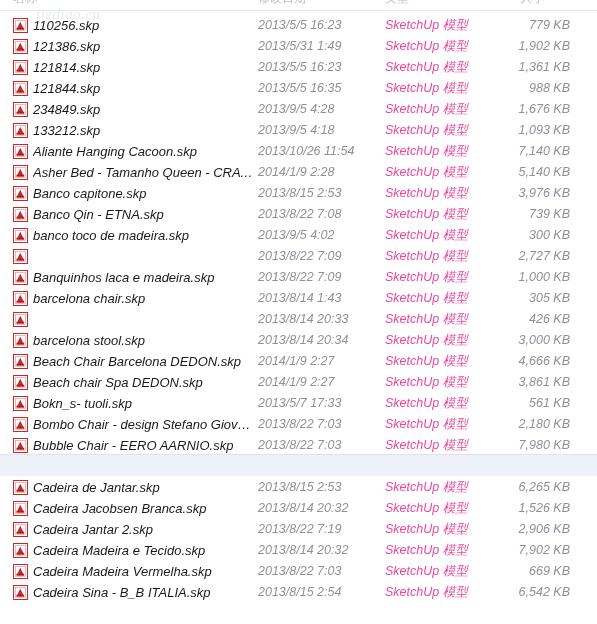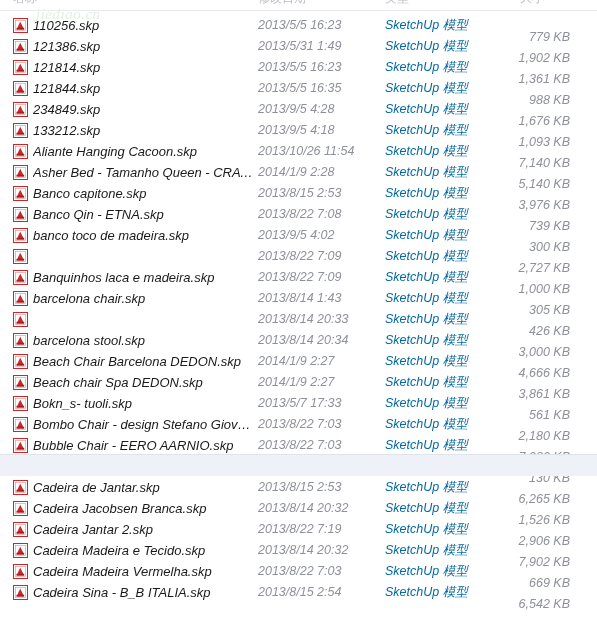--- a/index.html
+++ b/index.html
@@ -91,33 +91,32 @@
     font-size: 12.5px;
     color: #8e9199;
     line-height: 21px;
     text-align: right;
   }
   .file-row .ftype {
     position: absolute;
     left: 385px;
     top: 0;
     font-size: 12.5px;
-    color: #0369a1;
+    color: #ec4899;
     line-height: 21px;
   }
   .file-row .fsize {
     position: absolute;
     left: 440px;
     width: 130px;
     top: 0;
     text-align: right;
     font-size: 12.5px;
     color: #8e9199;
     line-height: 21px;
-    margin-top: 12px;
   }
 
   
   .watermark {
     position: absolute;
     left: 36px;
     top: 6px;
     font-size: 15px;
     font-style: italic;
     color: #e4efe1;

